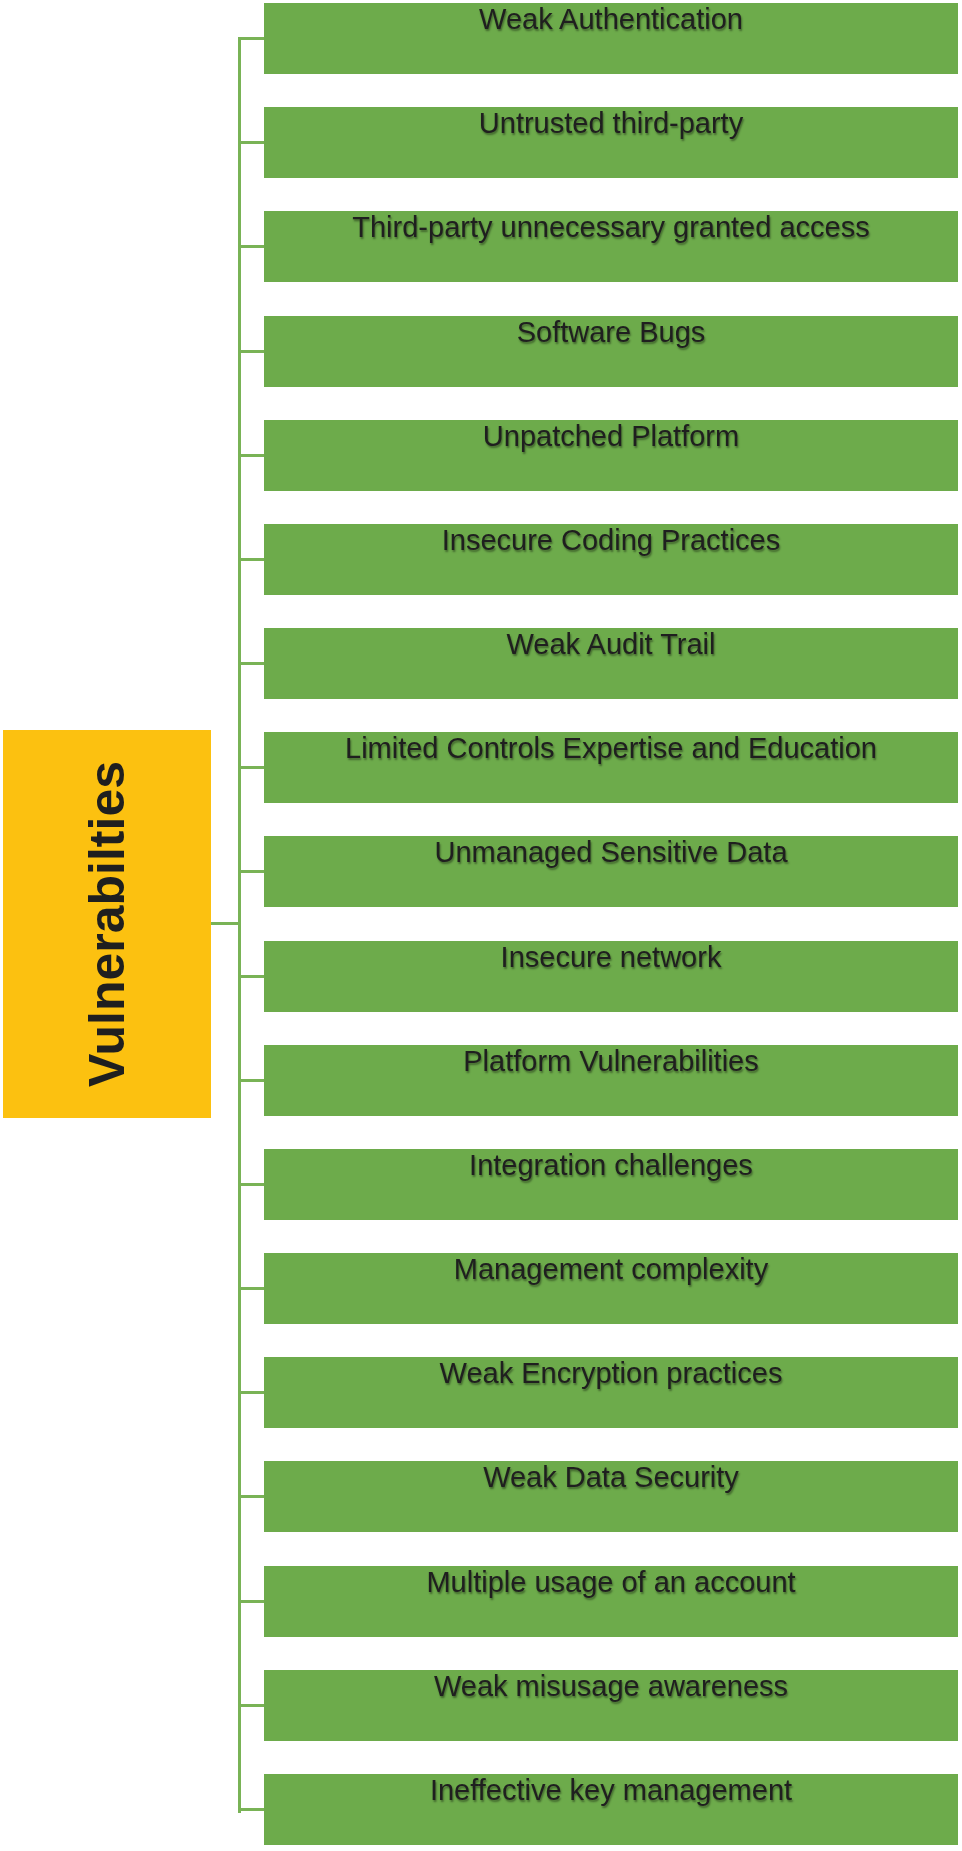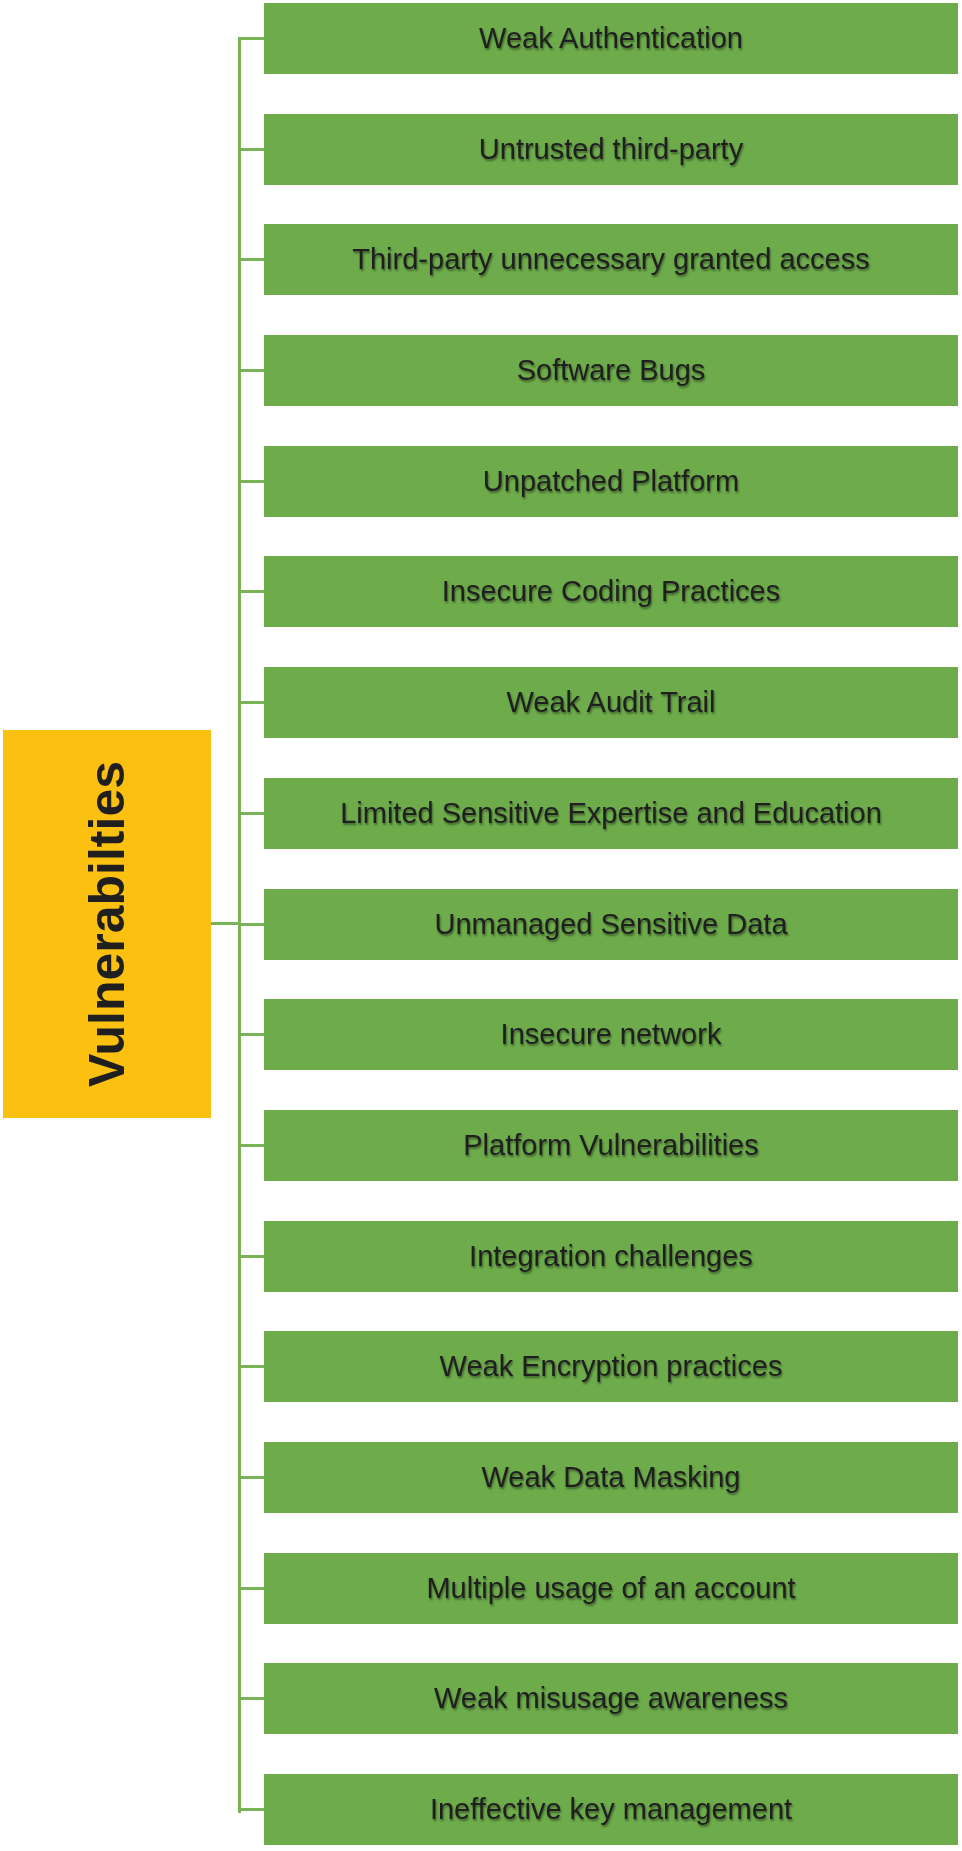--- a/index.html
+++ b/index.html
@@ -72,21 +72,20 @@
     width: 25px;
     height: 3px;
     background: var(--line-color, #79b356);
     flex: 0 0 25px;
   }
   .box {
     flex: 1 1 auto;
     height: 71px;
     background: var(--item-fill, #6dab4b);
     display: flex;
-    align-items: center;
     justify-content: center;
   }
   .box-label {
     font-size: 29px;
     color: var(--text-color, #1f1f1f);
     text-shadow: 1px 2px 2px rgba(0,0,0,0.40);
     white-space: nowrap;
   }
 </style>
 </head>
@@ -140,21 +139,21 @@
       </div>
       <div class="row">
         <span class="stub"></span>
         <div class="box">
           <span class="box-label">Weak Audit Trail</span>
         </div>
       </div>
       <div class="row">
         <span class="stub"></span>
         <div class="box">
-          <span class="box-label">Limited Sensitive Expertise and Education</span>
+          <span class="box-label">Limited Controls Expertise and Education</span>
         </div>
       </div>
       <div class="row">
         <span class="stub"></span>
         <div class="box">
           <span class="box-label">Unmanaged Sensitive Data</span>
         </div>
       </div>
       <div class="row">
         <span class="stub"></span>
@@ -170,27 +169,33 @@
       </div>
       <div class="row">
         <span class="stub"></span>
         <div class="box">
           <span class="box-label">Integration challenges</span>
         </div>
       </div>
       <div class="row">
         <span class="stub"></span>
         <div class="box">
+          <span class="box-label">Management complexity</span>
+        </div>
+      </div>
+      <div class="row">
+        <span class="stub"></span>
+        <div class="box">
           <span class="box-label">Weak Encryption practices</span>
         </div>
       </div>
       <div class="row">
         <span class="stub"></span>
         <div class="box">
-          <span class="box-label">Weak Data Masking</span>
+          <span class="box-label">Weak Data Security</span>
         </div>
       </div>
       <div class="row">
         <span class="stub"></span>
         <div class="box">
           <span class="box-label">Multiple usage of an account</span>
         </div>
       </div>
       <div class="row">
         <span class="stub"></span>

